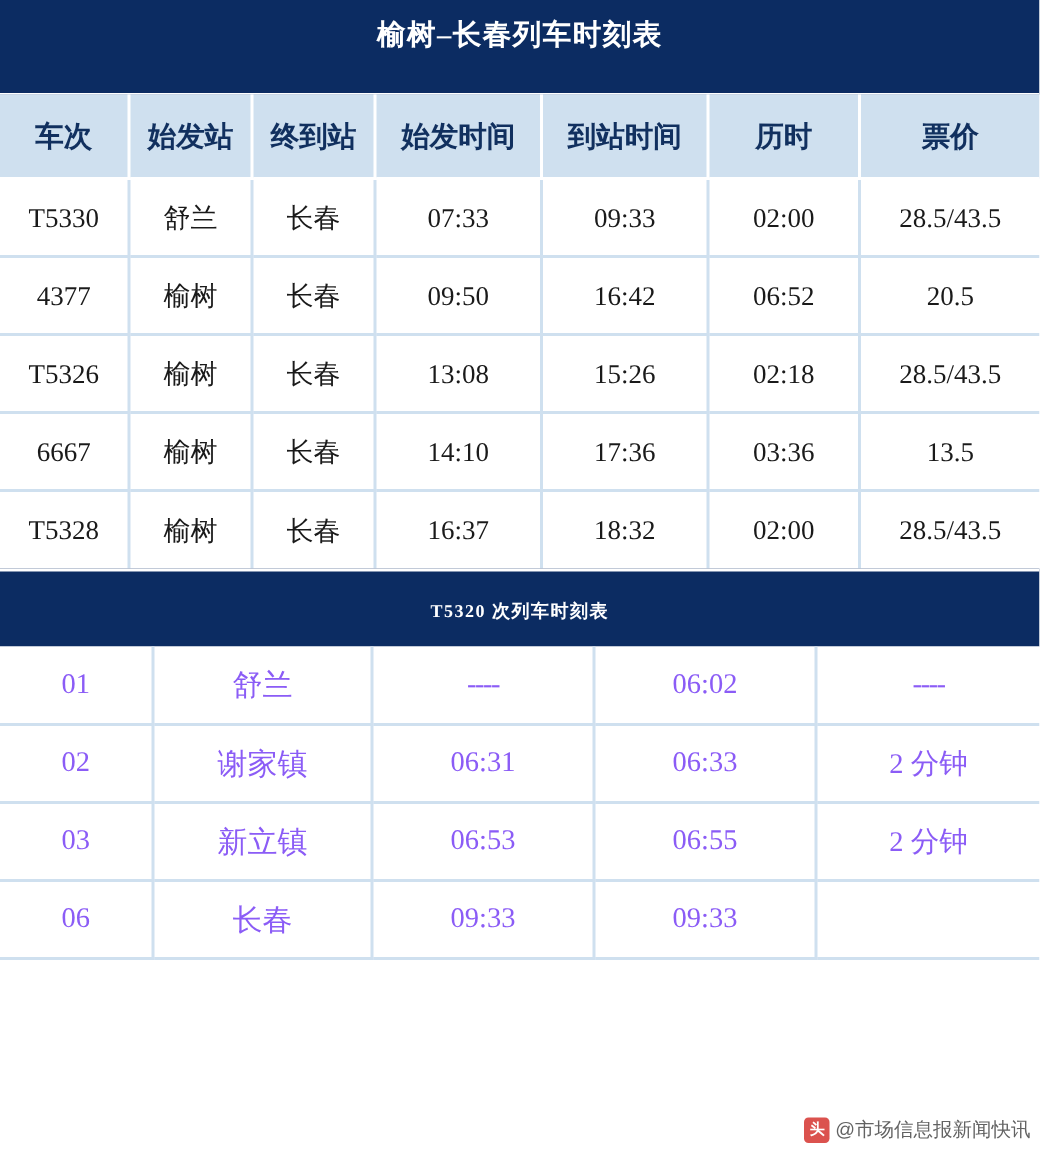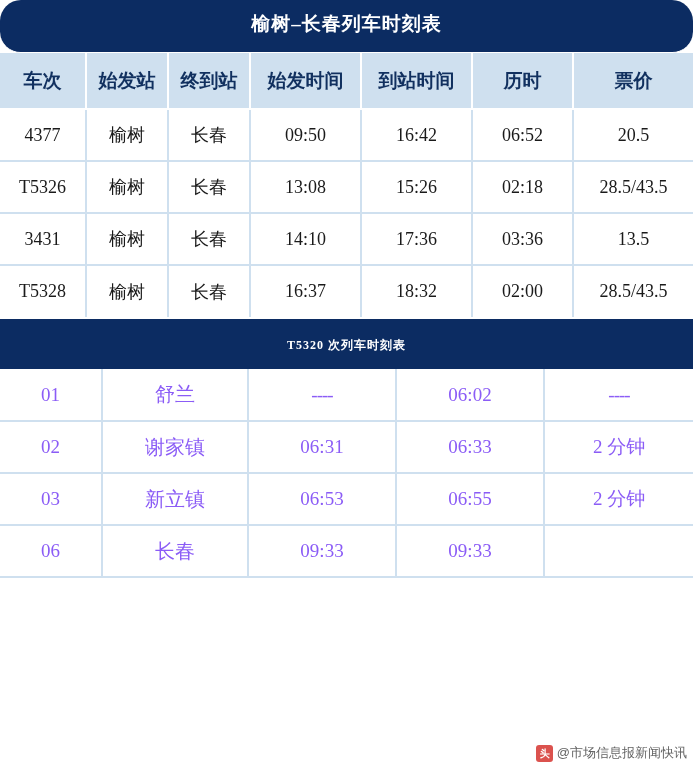--- a/index.html
+++ b/index.html
@@ -13,24 +13,23 @@
   .page { width: 693px; height: 768px; position: relative; }
 
   
   .title-bar {
     background: #0c2c62;
     color: #ffffff;
     text-align: center;
     font-size: 19px;
     font-weight: bold;
     letter-spacing: 1px;
-    height: 53px;
+    height: 63px;
     line-height: 47px;
     border-bottom: 1px solid #ffffff;
-    border-radius: 21px;
   }
   table { border-collapse: collapse; width: 693px; table-layout: fixed; }
 
   .t1 .hdr td {
     background: #cfe0ef;
     color: #11305f;
     font-weight: bold;
     font-size: 19px;
     text-align: center;
     height: 56px;
@@ -113,39 +112,48 @@
         <td style="width:86px">车次</td>
         <td style="width:82px">始发站</td>
         <td style="width:82px">终到站</td>
         <td style="width:111px">始发时间</td>
         <td style="width:111px">到站时间</td>
         <td style="width:101px">历时</td>
         <td>票价</td>
       </tr>
 
       <tr class="row">
+        <td class="cell">T5330</td>
+        <td class="cell">舒兰</td>
+        <td class="cell">长春</td>
+        <td class="cell">07:33</td>
+        <td class="cell">09:33</td>
+        <td class="cell">02:00</td>
+        <td class="cell">28.5/43.5</td>
+      </tr>
+      <tr class="row">
         <td class="cell">4377</td>
         <td class="cell">榆树</td>
         <td class="cell">长春</td>
         <td class="cell">09:50</td>
         <td class="cell">16:42</td>
         <td class="cell">06:52</td>
         <td class="cell">20.5</td>
       </tr>
       <tr class="row">
         <td class="cell">T5326</td>
         <td class="cell">榆树</td>
         <td class="cell">长春</td>
         <td class="cell">13:08</td>
         <td class="cell">15:26</td>
         <td class="cell">02:18</td>
         <td class="cell">28.5/43.5</td>
       </tr>
       <tr class="row">
-        <td class="cell">3431</td>
+        <td class="cell">6667</td>
         <td class="cell">榆树</td>
         <td class="cell">长春</td>
         <td class="cell">14:10</td>
         <td class="cell">17:36</td>
         <td class="cell">03:36</td>
         <td class="cell">13.5</td>
       </tr>
       <tr class="row">
         <td class="cell">T5328</td>
         <td class="cell">榆树</td>

